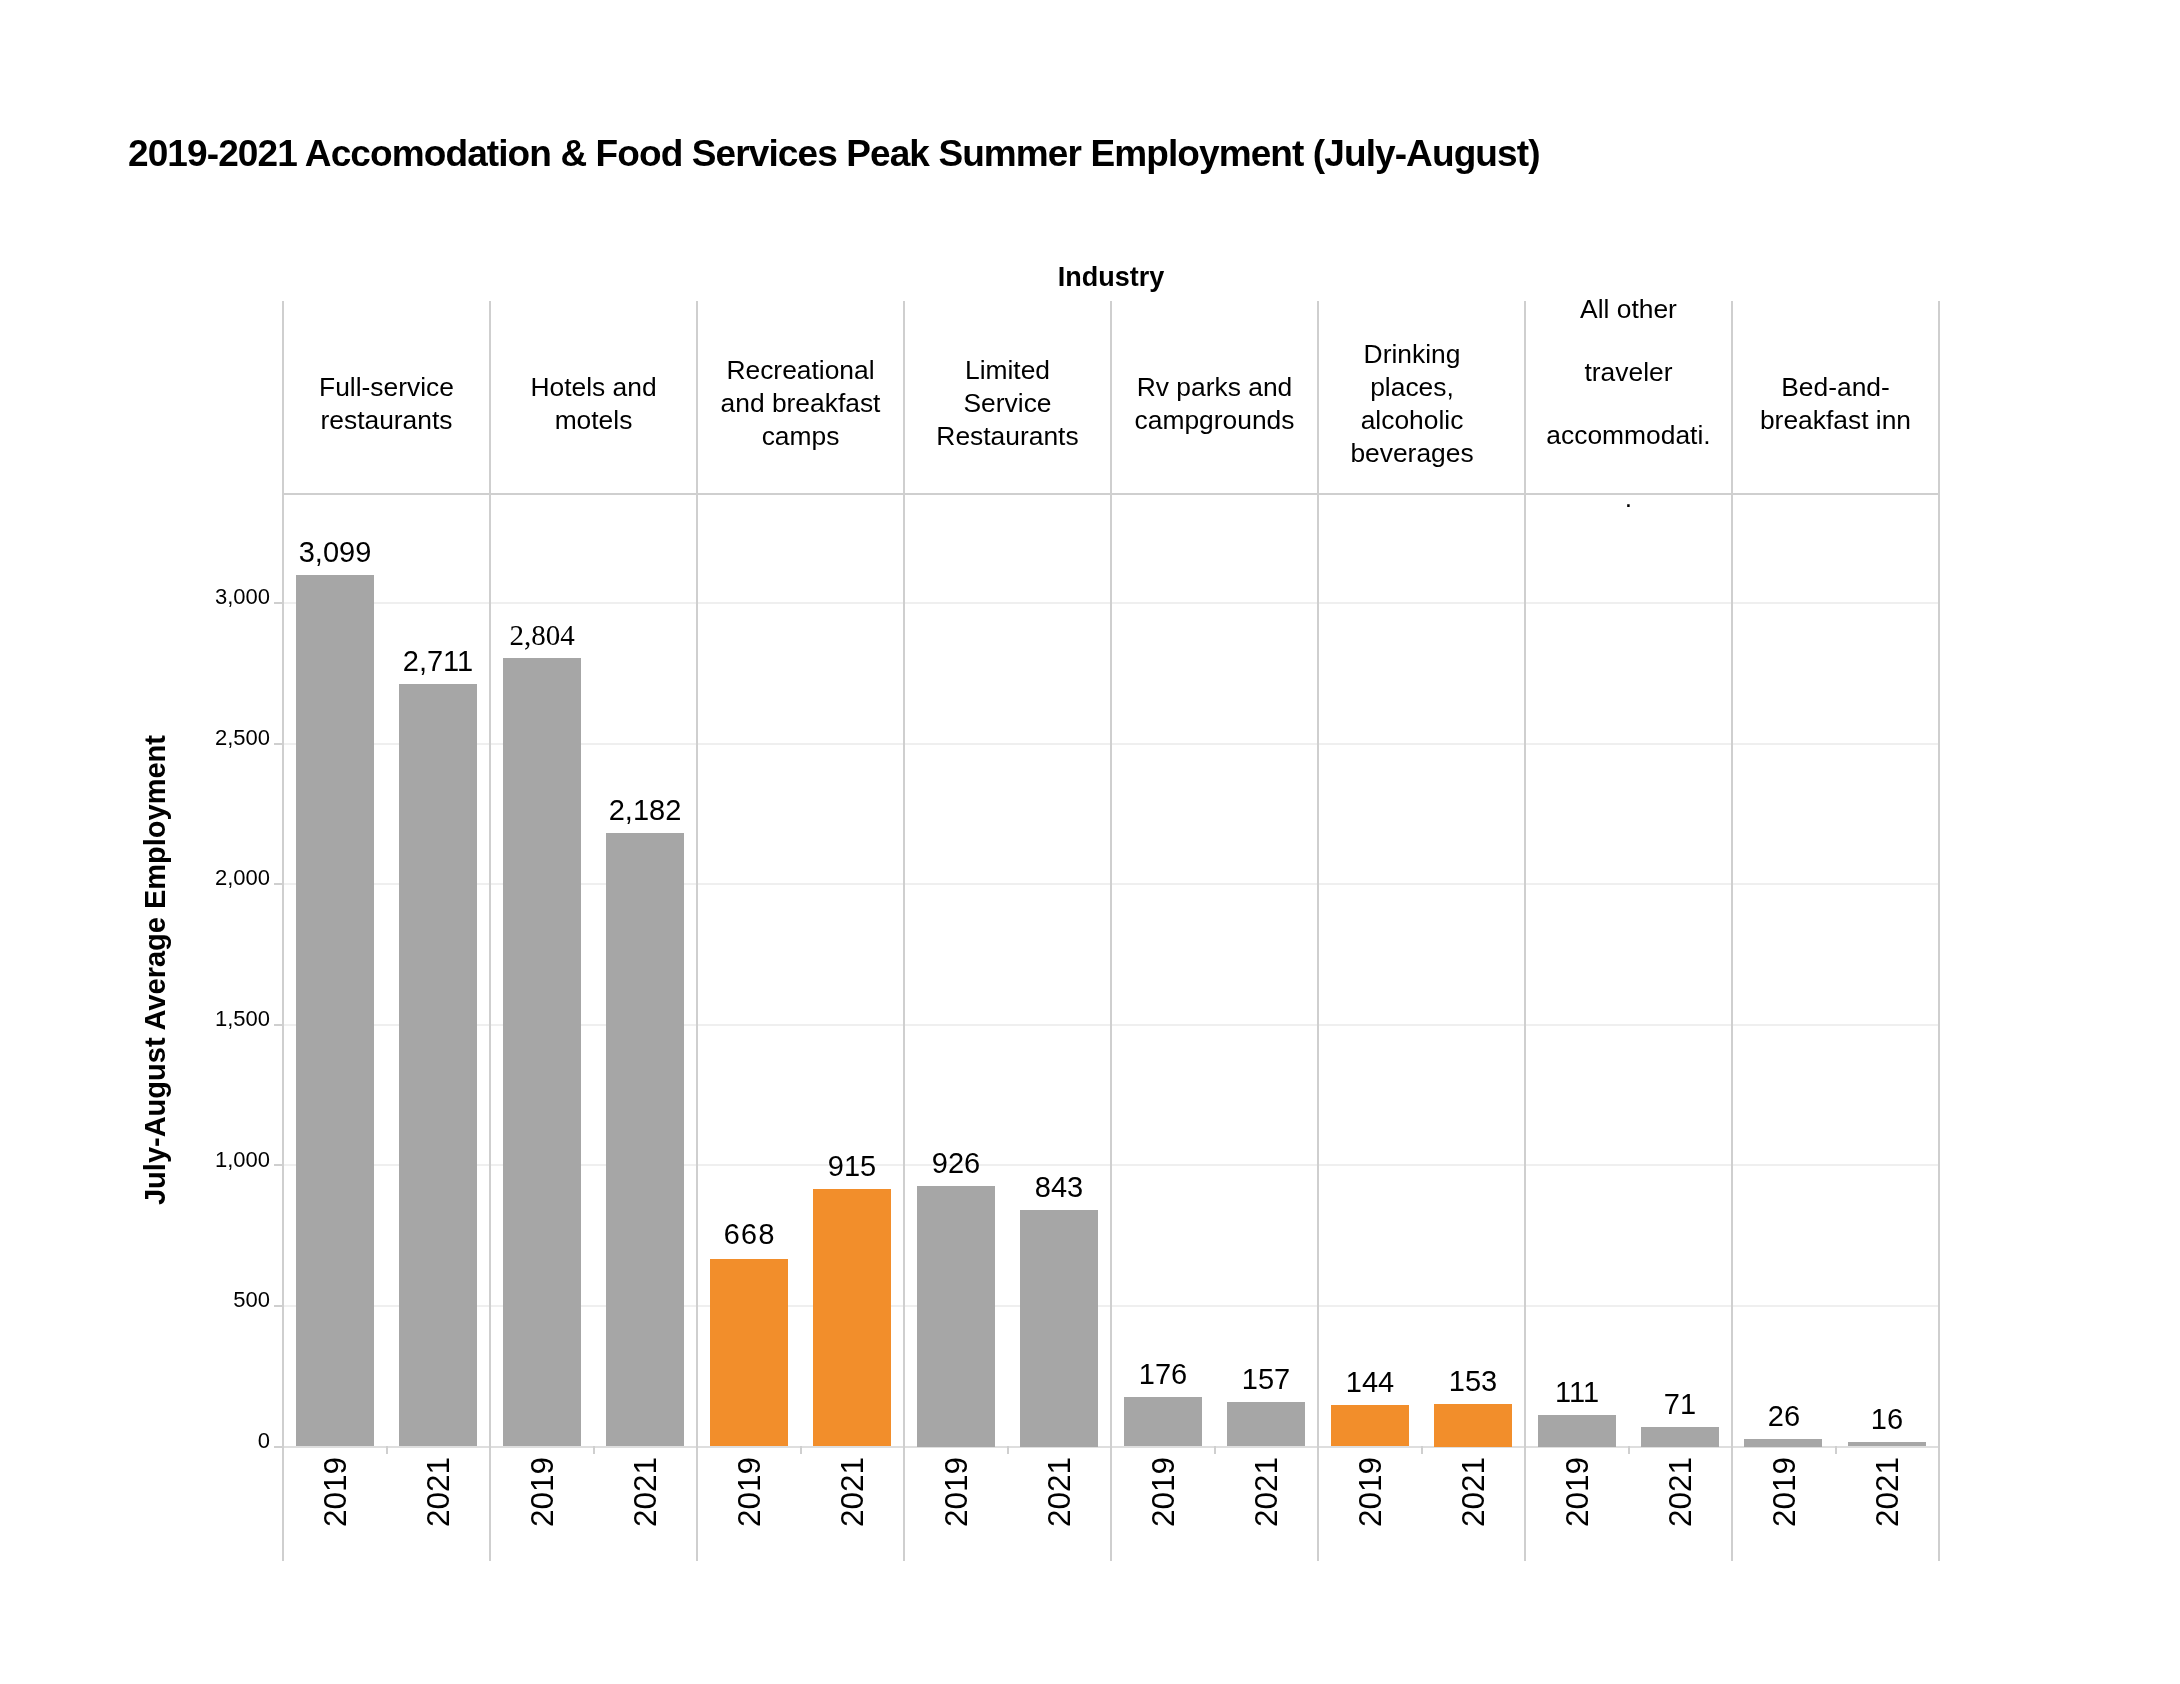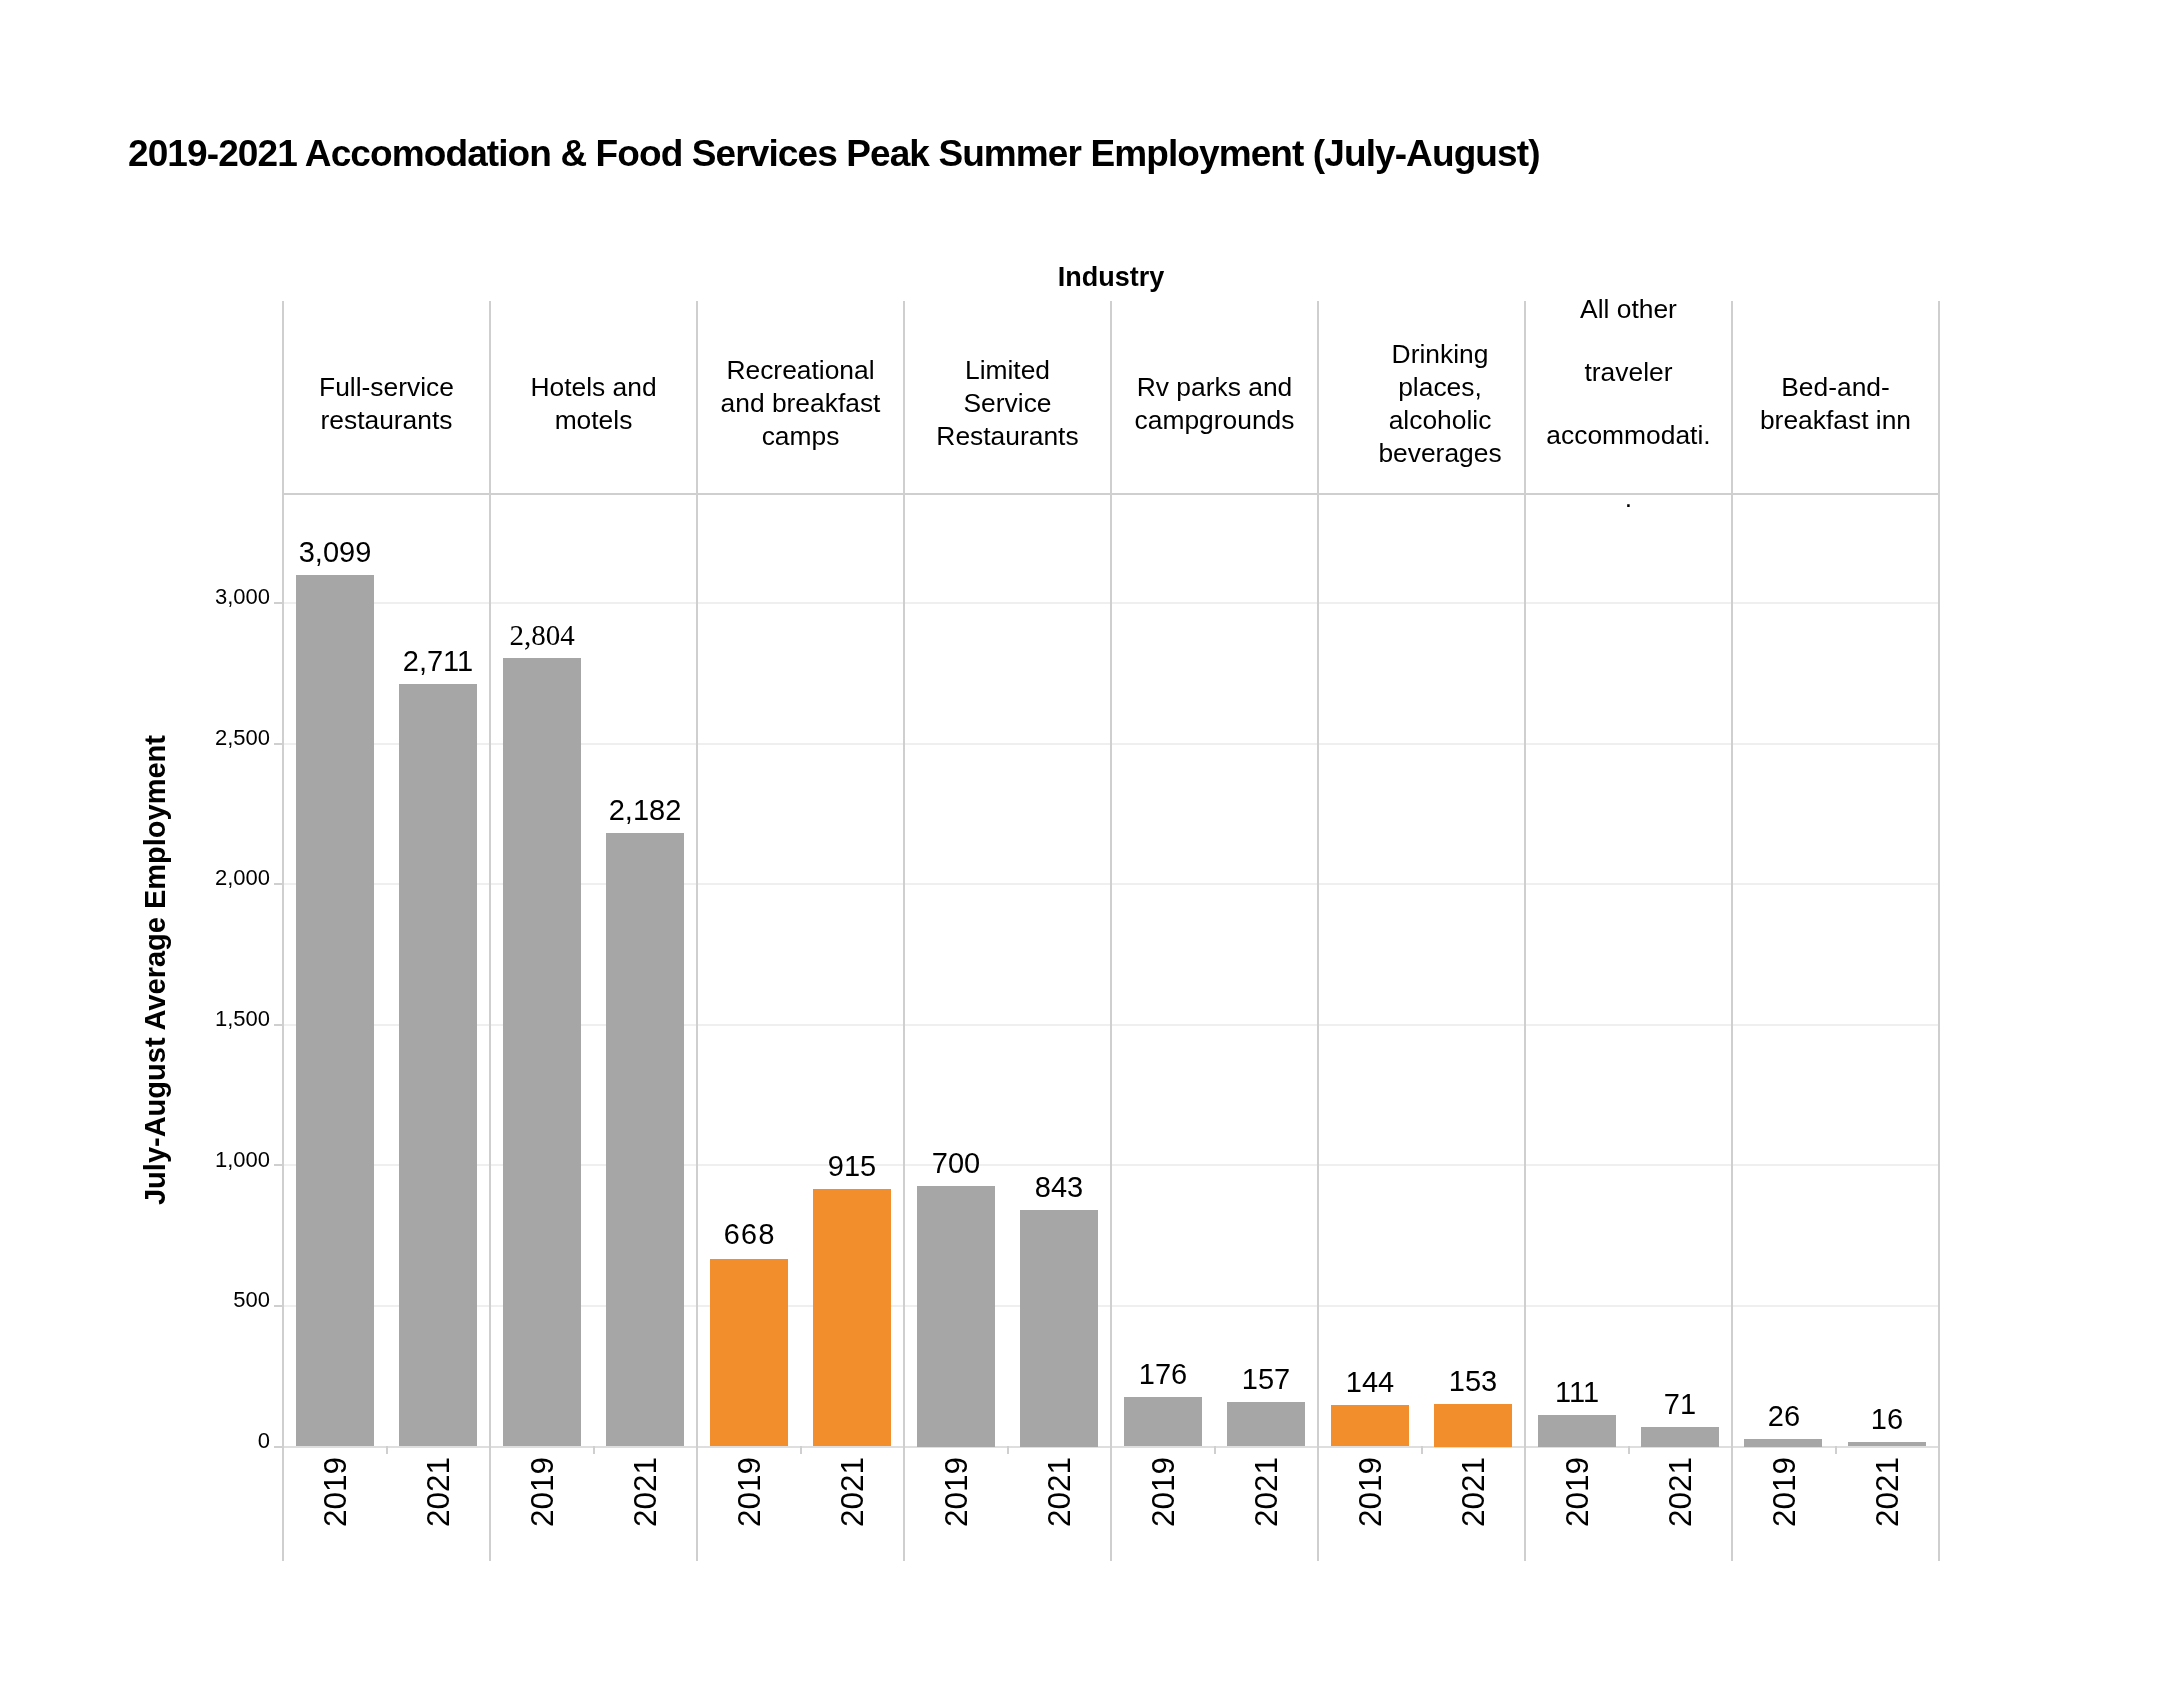--- a/index.html
+++ b/index.html
@@ -100,21 +100,21 @@
       </div>
       <div class="hcell" style="position: absolute; left: 904px; top: 301px; width: 207px; height: 193px;">
         <div>Limited</div>
         <div>Service</div>
         <div>Restaurants</div>
       </div>
       <div class="hcell" style="position: absolute; left: 1111px; top: 301px; width: 207px; height: 193px;">
         <div>Rv parks and</div>
         <div>campgrounds</div>
       </div>
-      <div class="hcell" style="position: absolute; left: 1318px; top: 301px; width: 188px; height: 193px; margin-left: 28px;">
+      <div class="hcell" style="position: absolute; left: 1318px; top: 301px; width: 188px; height: 193px;">
         <div>Drinking</div>
         <div>places,</div>
         <div>alcoholic</div>
         <div>beverages</div>
       </div>
       <div class="hcell" style="position: absolute; left: 1525px; top: 301px; width: 207px; height: 193px; gap: 30px;">
         <div>All other</div>
         <div>traveler</div>
         <div>accommodati.</div>
         <div>.</div>
@@ -139,21 +139,21 @@
       <div class="year-label" style="position: absolute; left: 645px; top: 1492px;">2021</div>
       <div class="tick" style="position: absolute; left: 800px; top: 1446px; width: 1.7px; height: 7.7px;"></div>
       <div class="bar" style="position: absolute; left: 710px; top: 1259px; width: 78px; height: 187px; background: rgb(242, 142, 43);"></div>
       <div class="val-label" style="position: absolute; left: 749px; top: 1236px; font-family: Liberation Mono, monospace;">668</div>
       <div class="year-label" style="position: absolute; left: 749px; top: 1492px;">2019</div>
       <div class="bar" style="position: absolute; left: 813px; top: 1189px; width: 78px; height: 257px; background: rgb(242, 142, 43);"></div>
       <div class="val-label" style="position: absolute; left: 852px; top: 1166px;">915</div>
       <div class="year-label" style="position: absolute; left: 852px; top: 1492px;">2021</div>
       <div class="tick" style="position: absolute; left: 1007px; top: 1446px; width: 1.7px; height: 7.7px;"></div>
       <div class="bar" style="position: absolute; left: 917px; top: 1186px; width: 78px; height: 261px; background: rgb(166, 166, 166);"></div>
-      <div class="val-label" style="position: absolute; left: 956px; top: 1163px;">700</div>
+      <div class="val-label" style="position: absolute; left: 956px; top: 1163px;">926</div>
       <div class="year-label" style="position: absolute; left: 956px; top: 1492px;">2019</div>
       <div class="bar" style="position: absolute; left: 1020px; top: 1210px; width: 78px; height: 237px; background: rgb(166, 166, 166);"></div>
       <div class="val-label" style="position: absolute; left: 1059px; top: 1187px;">843</div>
       <div class="year-label" style="position: absolute; left: 1059px; top: 1492px;">2021</div>
       <div class="tick" style="position: absolute; left: 1214px; top: 1446px; width: 1.7px; height: 7.7px;"></div>
       <div class="bar" style="position: absolute; left: 1124px; top: 1397px; width: 78px; height: 49px; background: rgb(166, 166, 166);"></div>
       <div class="val-label" style="position: absolute; left: 1163px; top: 1374px;">176</div>
       <div class="year-label" style="position: absolute; left: 1163px; top: 1492px;">2019</div>
       <div class="bar" style="position: absolute; left: 1227px; top: 1402px; width: 78px; height: 44px; background: rgb(166, 166, 166);"></div>
       <div class="val-label" style="position: absolute; left: 1266px; top: 1379px;">157</div>

